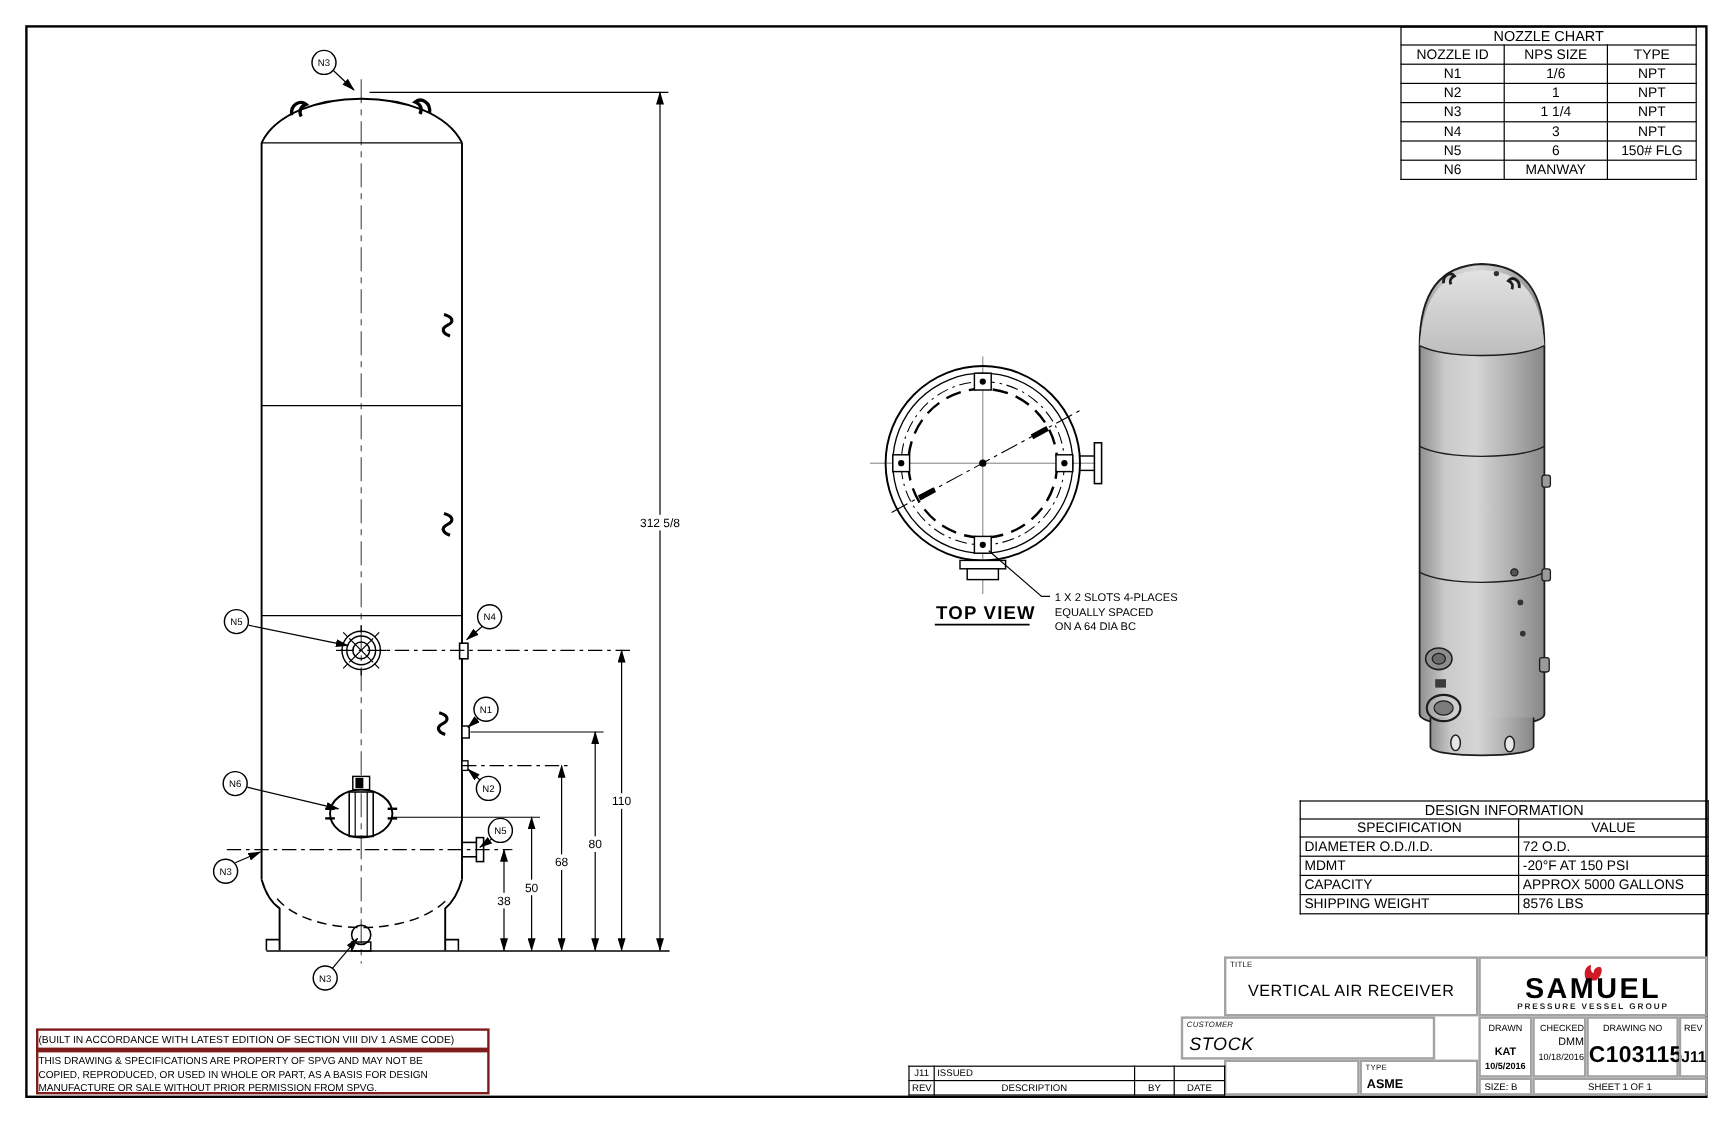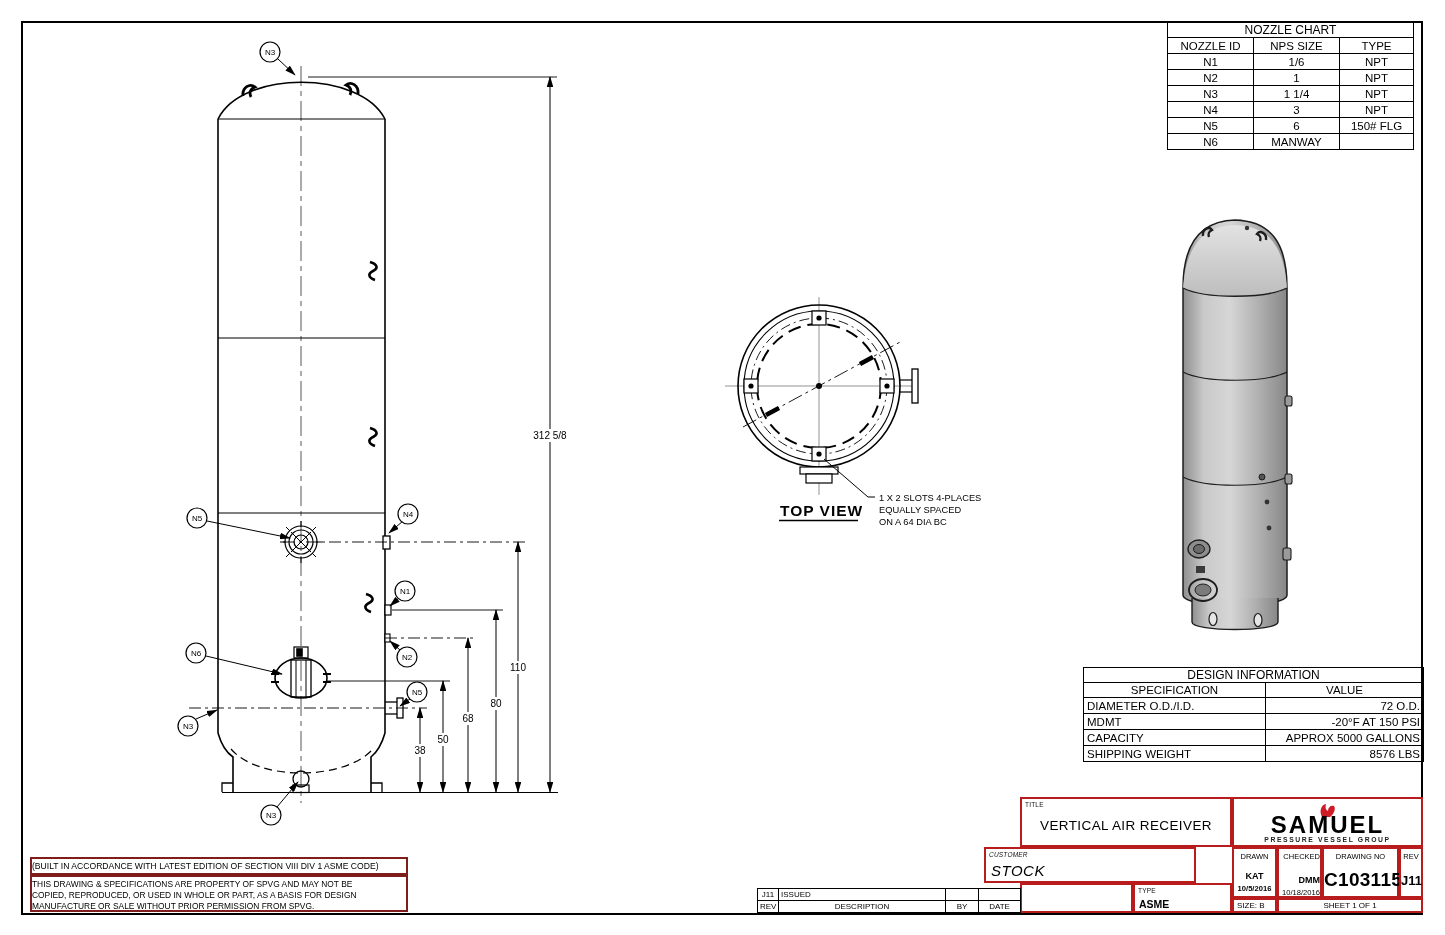--- a/index.html
+++ b/index.html
@@ -13,23 +13,23 @@
   #nozzle-chart table{width:246px;font-size:11.5px;}
   #nozzle-chart .tt{font-size:12px;text-align:center;height:14px;}
   #nozzle-chart th{text-align:center;height:15px;font-size:11.5px;}
   #nozzle-chart td{text-align:center;height:15px;}
   
   #design-info{left:1083px;top:667px;width:340px;}
   #design-info table{width:340px;font-size:11.5px;}
   #design-info .tt{font-size:12px;text-align:center;height:14px;}
   #design-info th{text-align:center;height:14px;}
   #design-info td{height:15px;}
-  #design-info td.v{text-align:right;}
+  #design-info td.v{text-align:left;}
   
-  .tb{border:2px solid #b91c1c;box-sizing:border-box;}
+  .tb{border:2px solid #a3a3a3;box-sizing:border-box;}
   .lbl{font-size:6.5px;position:absolute;left:3px;top:2px;letter-spacing:.2px;color:#111;}
   #rev-strip table{width:263px;font-size:8px;}
   #rev-strip td{height:11px;text-align:center;padding:0 2px;}
   #notes1,#notes2{border:2px solid #7f1d1d;box-sizing:border-box;text-align:left;}
   #notes1{font-size:8.6px;line-height:14px;}
   #notes2{font-size:8.4px;line-height:11px;padding-top:2px;}
   svg{position:absolute;left:0;top:0;font-family:"Liberation Sans",sans-serif;}
   svg text{fill:#000;}
   .dim{font-size:10px;}
   .callout{font-size:8px;}
@@ -374,21 +374,21 @@
   <span class="lbl">TYPE</span>
   <div class="abs" style="left:4px;top:13px;font-size:10.5px;font-weight:bold;">ASME</div>
 </div>
 <div class="abs tb" style="left:1232px;top:847px;width:45px;height:51px;text-align:center;">
   <div style="font-size:7.5px;margin-top:3px;">DRAWN</div>
   <div style="font-size:9px;font-weight:bold;margin-top:10px;">KAT</div>
   <div style="font-size:7.6px;font-weight:bold;margin-top:3px;">10/5/2016</div>
 </div>
 <div class="abs tb" style="left:1277px;top:847px;width:45px;height:51px;text-align:right;">
   <div style="font-size:7.5px;margin-top:3px;">CHECKED</div>
-  <div style="font-size:9px;font-weight:bold;margin-top:14px;">DMM</div>
+  <div style="font-size:9px;font-weight:normal;margin-top:2px;">DMM</div>
   <div style="font-size:7.6px;font-weight:normal;margin-top:3px;">10/18/2016</div>
 </div>
 <div class="abs tb" style="left:1322px;top:847px;width:77px;height:51px;text-align:center;">
   <div style="font-size:7.5px;margin-top:3px;">DRAWING NO</div>
   <div style="font-size:19px;font-weight:bold;margin-top:8px;letter-spacing:.3px;">C103115</div>
 </div>
 <div class="abs tb" style="left:1399px;top:847px;width:24px;height:51px;text-align:center;">
   <div style="font-size:7.5px;margin-top:3px;">REV</div>
   <div style="font-size:13px;font-weight:bold;margin-top:12px;">J11</div>
 </div>

